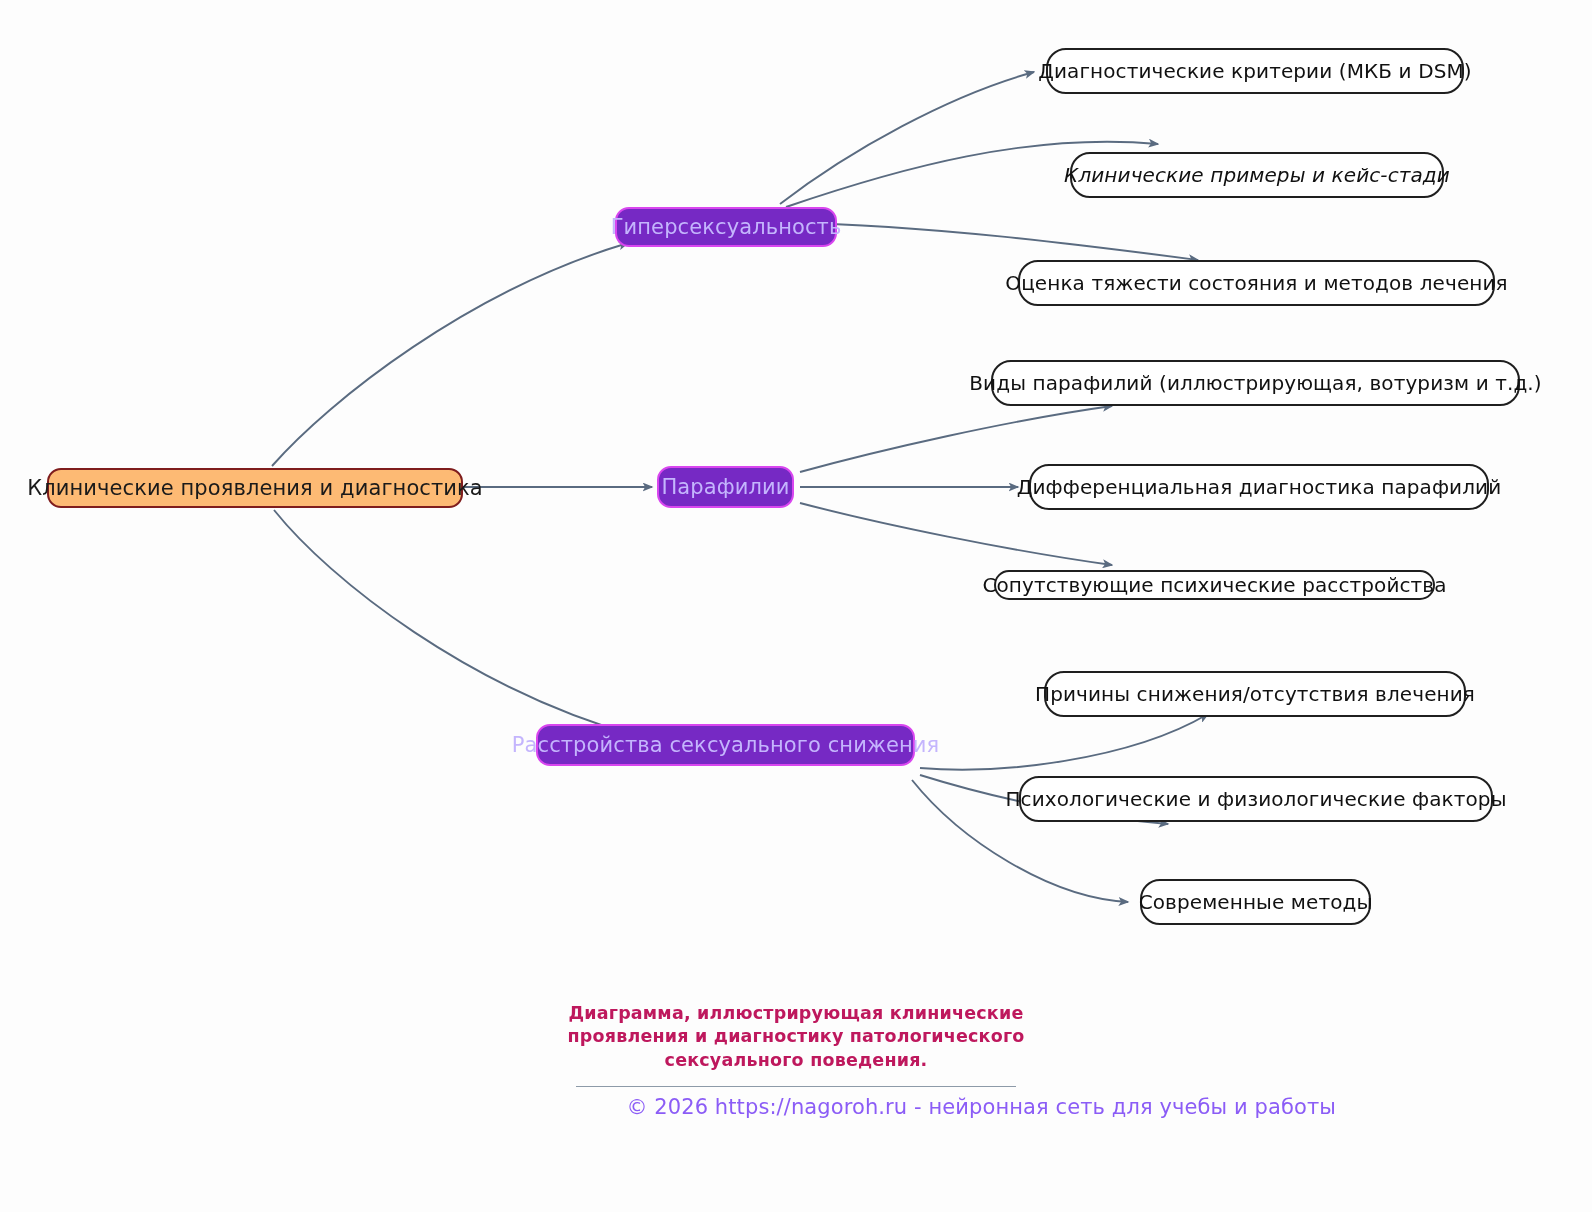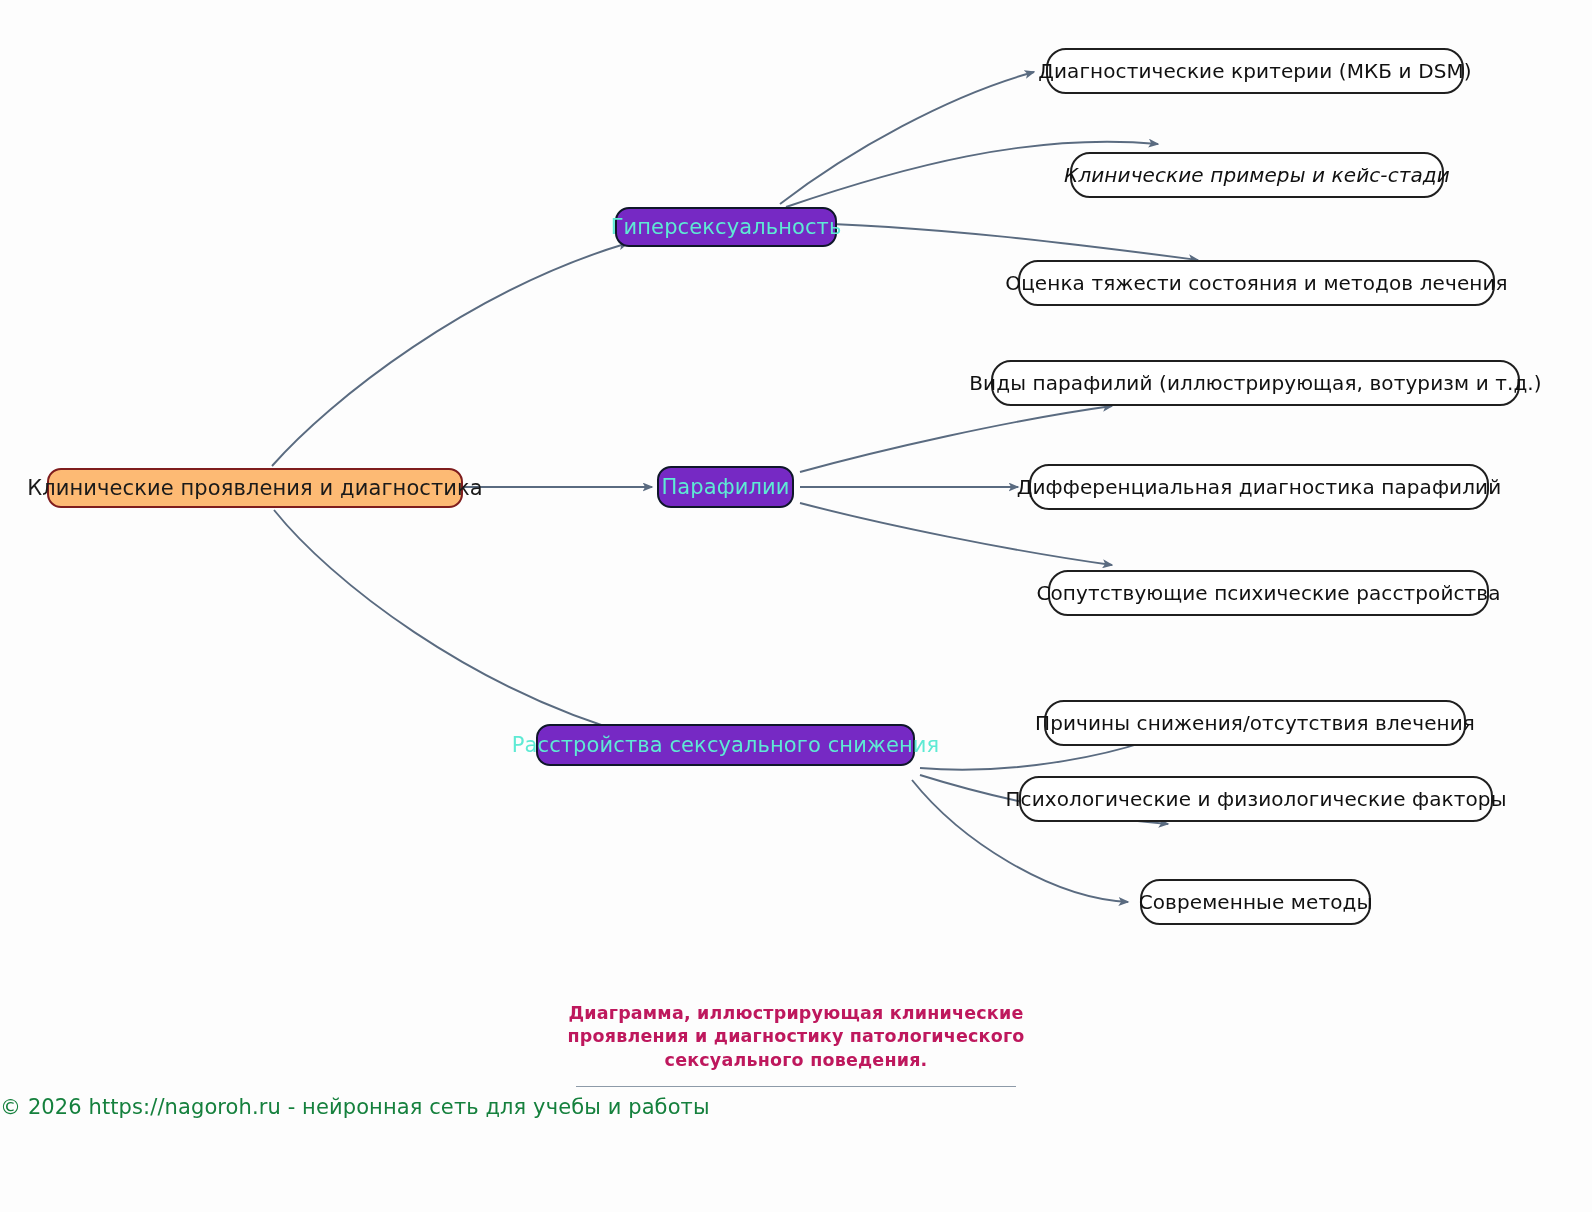--- a/index.html
+++ b/index.html
@@ -37,23 +37,23 @@
   .node-root {
     background: #fdba74;
     border: 2px solid #7f1d1d;
     border-radius: 14px;
     color: #1a1a1a;
     font-size: 21px;
     letter-spacing: 0.1px;
   }
   .node-branch {
     background: #7629c4;
-    border: 2px solid #0f172a;
+    border: 2px solid #d946ef;
     border-radius: 14px;
-    color: #5eead4;
+    color: #c4b5fd;
     font-size: 21px;
     letter-spacing: 0.1px;
   }
   .node-leaf {
     background: #ffffff;
     border: 2px solid #1f1f1f;
     border-radius: 20px;
     color: #111111;
     font-size: 20px;
     letter-spacing: 0.1px;
@@ -76,22 +76,22 @@
     width: 440px;
     height: 0;
     margin: 14px auto 0 auto;
     border-top: 1.5px solid #8d9aa8;
   }
   #footer {
     position: absolute;
     left: 0;
     top: 1095px;
     width: 1336px;
-    text-align: left;
-    color: #15803d;
+    text-align: right;
+    color: #8b5cf6;
     font-size: 21px;
     letter-spacing: 0.1px;
   }
 </style>
 </head>
 <body>
 
 <div id="canvas">
 
   <svg id="edges" viewBox="0 0 1592 1212" xmlns="http://www.w3.org/2000/svg">
@@ -145,29 +145,29 @@
   </div>
 
   <div class="node node-leaf" style="left:991px; top:360px; width:529px; height:46px;">
     <span>Виды парафилий (иллюстрирующая, вотуризм и т.д.)</span>
   </div>
 
   <div class="node node-leaf" style="left:1029px; top:464px; width:460px; height:46px;">
     <span>Дифференциальная диагностика парафилий</span>
   </div>
 
-  <div class="node node-leaf" style="left:1048px; top:570px; width:441px; height:46px;justify-content:center;">
+  <div class="node node-leaf" style="left:994px; top:570px; width:441px; height:30px;justify-content:center;">
     <span>Сопутствующие психические расстройства</span>
   </div>
 
   <div class="node node-branch" style="left:536px; top:724px; width:379px; height:42px;">
     <span>Расстройства сексуального снижения</span>
   </div>
 
-  <div class="node node-leaf" style="left:1044px; top:671px; width:422px; height:46px;margin-top:29px;">
+  <div class="node node-leaf" style="left:1044px; top:671px; width:422px; height:46px;">
     <span>Причины снижения/отсутствия влечения</span>
   </div>
 
   <div class="node node-leaf" style="left:1019px; top:776px; width:474px; height:46px;">
     <span>Психологические и физиологические факторы</span>
   </div>
 
   <div class="node node-leaf" style="left:1140px; top:879px; width:231px; height:46px;">
     <span>Современные методы</span>
   </div>

